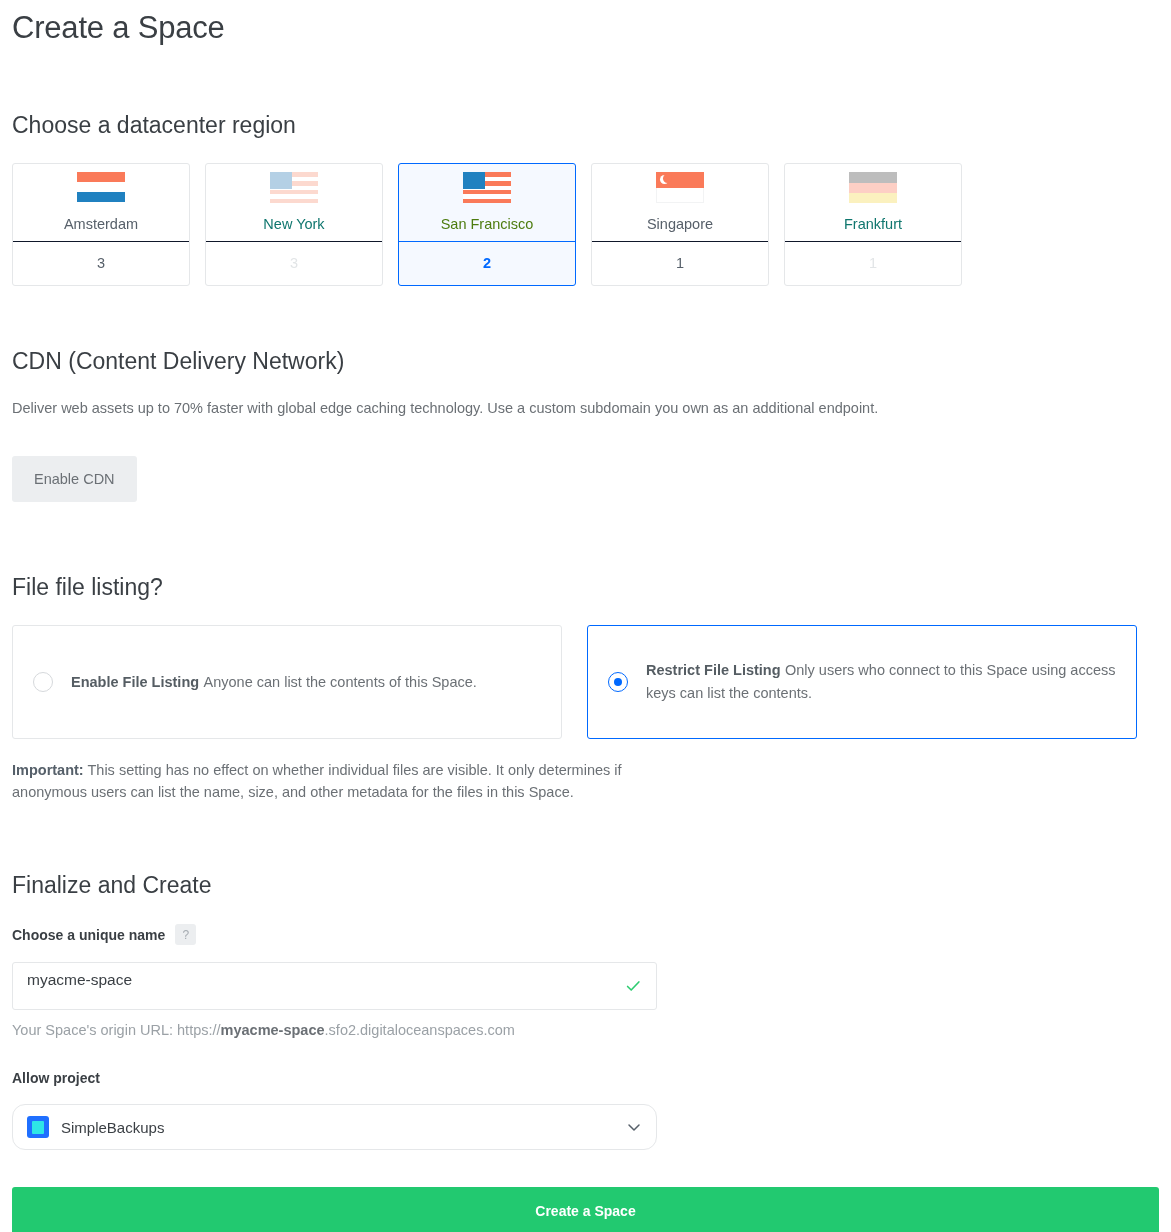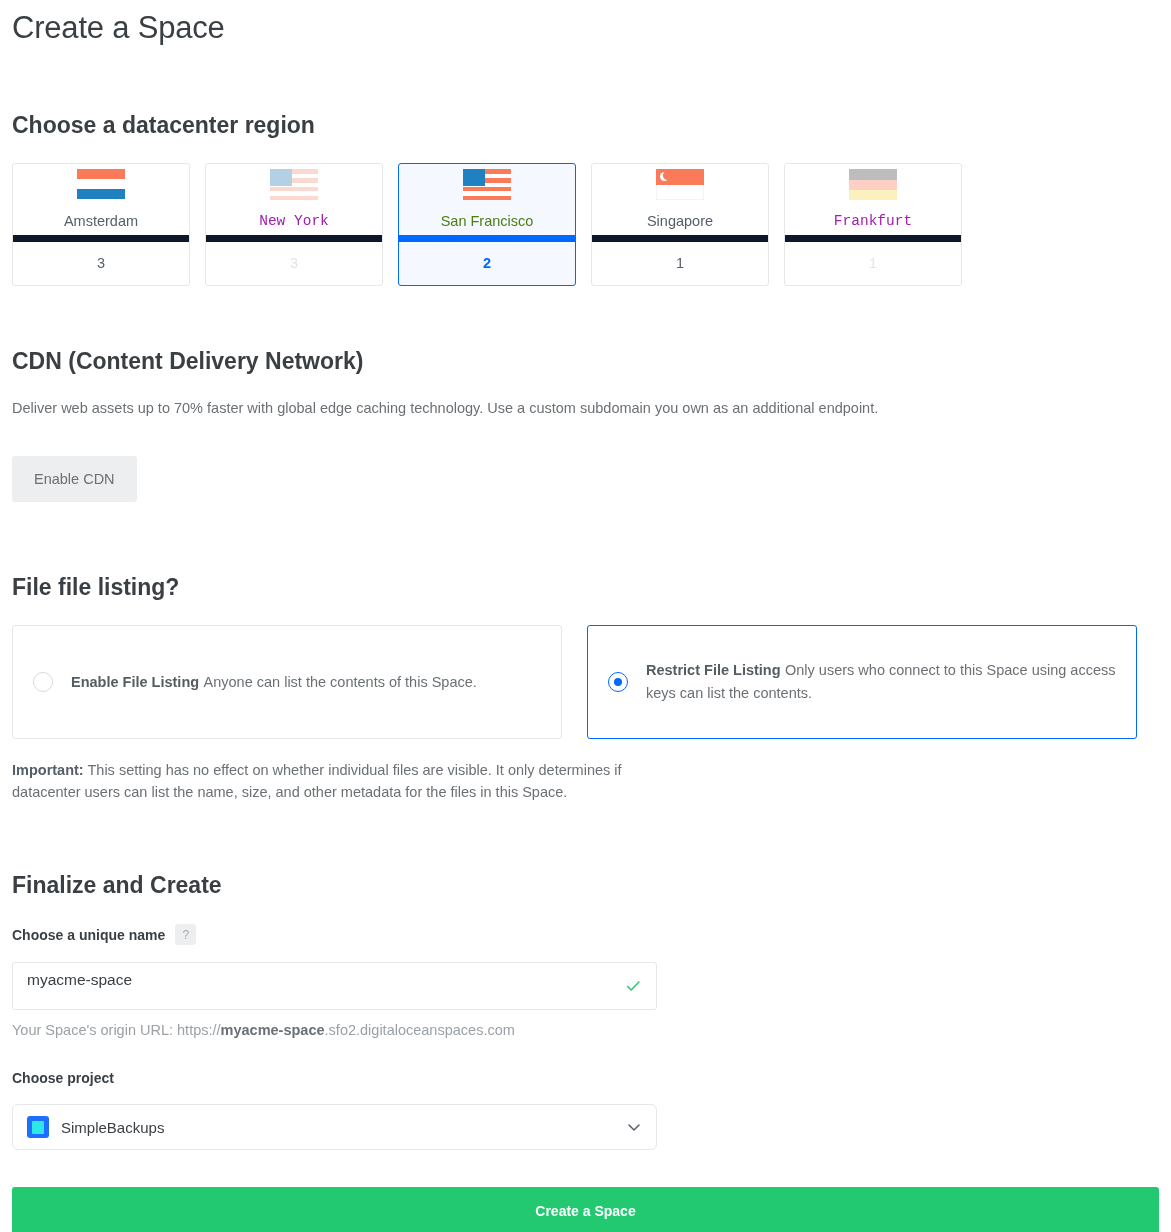--- a/index.html
+++ b/index.html
@@ -28,21 +28,21 @@
     font-size: 31px;
     font-weight: 400;
     color: #3a3f44;
     letter-spacing: -0.2px;
     margin: 0;
     padding-top: 9px;
     line-height: 1.2;
   }
   .section-title {
     font-size: 23px;
-    font-weight: 700;
+    font-weight: 400;
     color: #3a3f44;
     margin: 0;
     line-height: 1.2;
   }
   .sub-title {
     font-size: 14px;
     font-weight: 700;
     color: #3a3f44;
     margin: 0;
     line-height: 1.2;
@@ -73,29 +73,29 @@
     background: #f5f9ff;
   }
   .region-card.disabled { cursor: default; }
   .region-top {
     height: 78px;
     display: flex;
     flex-direction: column;
     align-items: center;
     justify-content: center;
     gap: 13px;
-    border-bottom: 7px solid #0f172a;
+    border-bottom: 1px solid #0f172a;
   }
   .region-card.selected .region-top { border-bottom-color: #0069ff; }
   .region-name {
     font-size: 14.5px;
     color: #57606a;
   }
   .region-card.selected .region-name { color: #4d7c0f; }
-  .region-card.disabled .region-name { color: #a21caf; font-family: Liberation Mono, monospace; }
+  .region-card.disabled .region-name { color: #0f766e; }
   .region-count {
     height: 43px;
     display: flex;
     align-items: center;
     justify-content: center;
     font-size: 14.5px;
     color: #57606a;
   }
   .region-card.selected .region-count {
     color: #0069ff;
@@ -279,21 +279,21 @@
   #origin-url b { color: #6b7075; font-weight: 700; }
 
   #select-project-heading { margin-top: 32px; }
   #select-project-desc { margin-top: 13px; }
   .select-box {
     position: relative;
     width: 645px;
     height: 46px;
     margin-top: 17px;
     border: 1px solid #e5e7e9;
-    border-radius: 6px;
+    border-radius: 13px;
     background: #fff;
     display: flex;
     align-items: center;
     padding: 0 14px;
     cursor: pointer;
   }
   .project-icon {
     width: 22px; height: 22px;
     border-radius: 3px;
     background: #1f6fff;
@@ -436,41 +436,41 @@
       <div class="listing-card selected">
         <span class="radio checked"></span>
         <span class="listing-text">
           <span class="listing-title">Restrict File Listing</span>
           <span class="listing-desc">Only users who connect to this Space using access keys can list the contents.</span>
         </span>
       </div>
 
     </div>
 
-    <p class="muted-text" id="listing-note"><b>Important:</b><span> This setting has no effect on whether individual files are visible. It only determines if datacenter users can list the name, size, and other metadata for the files in this Space.</span></p>
+    <p class="muted-text" id="listing-note"><b>Important:</b><span> This setting has no effect on whether individual files are visible. It only determines if anonymous users can list the name, size, and other metadata for the files in this Space.</span></p>
   </section>
 
   <section id="finalize-section">
     <h2 class="section-title">Finalize and Create</h2>
 
     <div id="unique-name-heading-row">
       <h3 class="sub-title">Choose a unique name</h3>
       <span class="help-badge">?</span>
     </div>
 
     <div class="field">
       <input class="field-input" type="text" value="myacme-space" style="">
       <svg class="check-icon" viewBox="0 0 20 20">
         <path d="M4 10.5 L8 14.5 L16.5 5.5" fill="none" stroke="#2ecc71" stroke-width="1.8" stroke-linecap="round" stroke-linejoin="round"></path>
       </svg>
     </div>
 
     <p id="origin-url"><span>Your Space's origin URL: https://</span><b>myacme-space</b><span>.sfo2.digitaloceanspaces.com</span></p>
 
-    <h3 class="sub-title" id="select-project-heading">Choose project</h3>
+    <h3 class="sub-title" id="select-project-heading">Allow project</h3>
 
     <div class="select-box">
       <span class="project-icon">
           <span class="inner"></span>
         </span>
       <span class="select-value">SimpleBackups</span>
       <svg class="chevron" viewBox="0 0 16 16">
         <path d="M3 6 L8 11 L13 6" fill="none" stroke="#57606a" stroke-width="1.5" stroke-linecap="round" stroke-linejoin="round"></path>
       </svg>
     </div>

